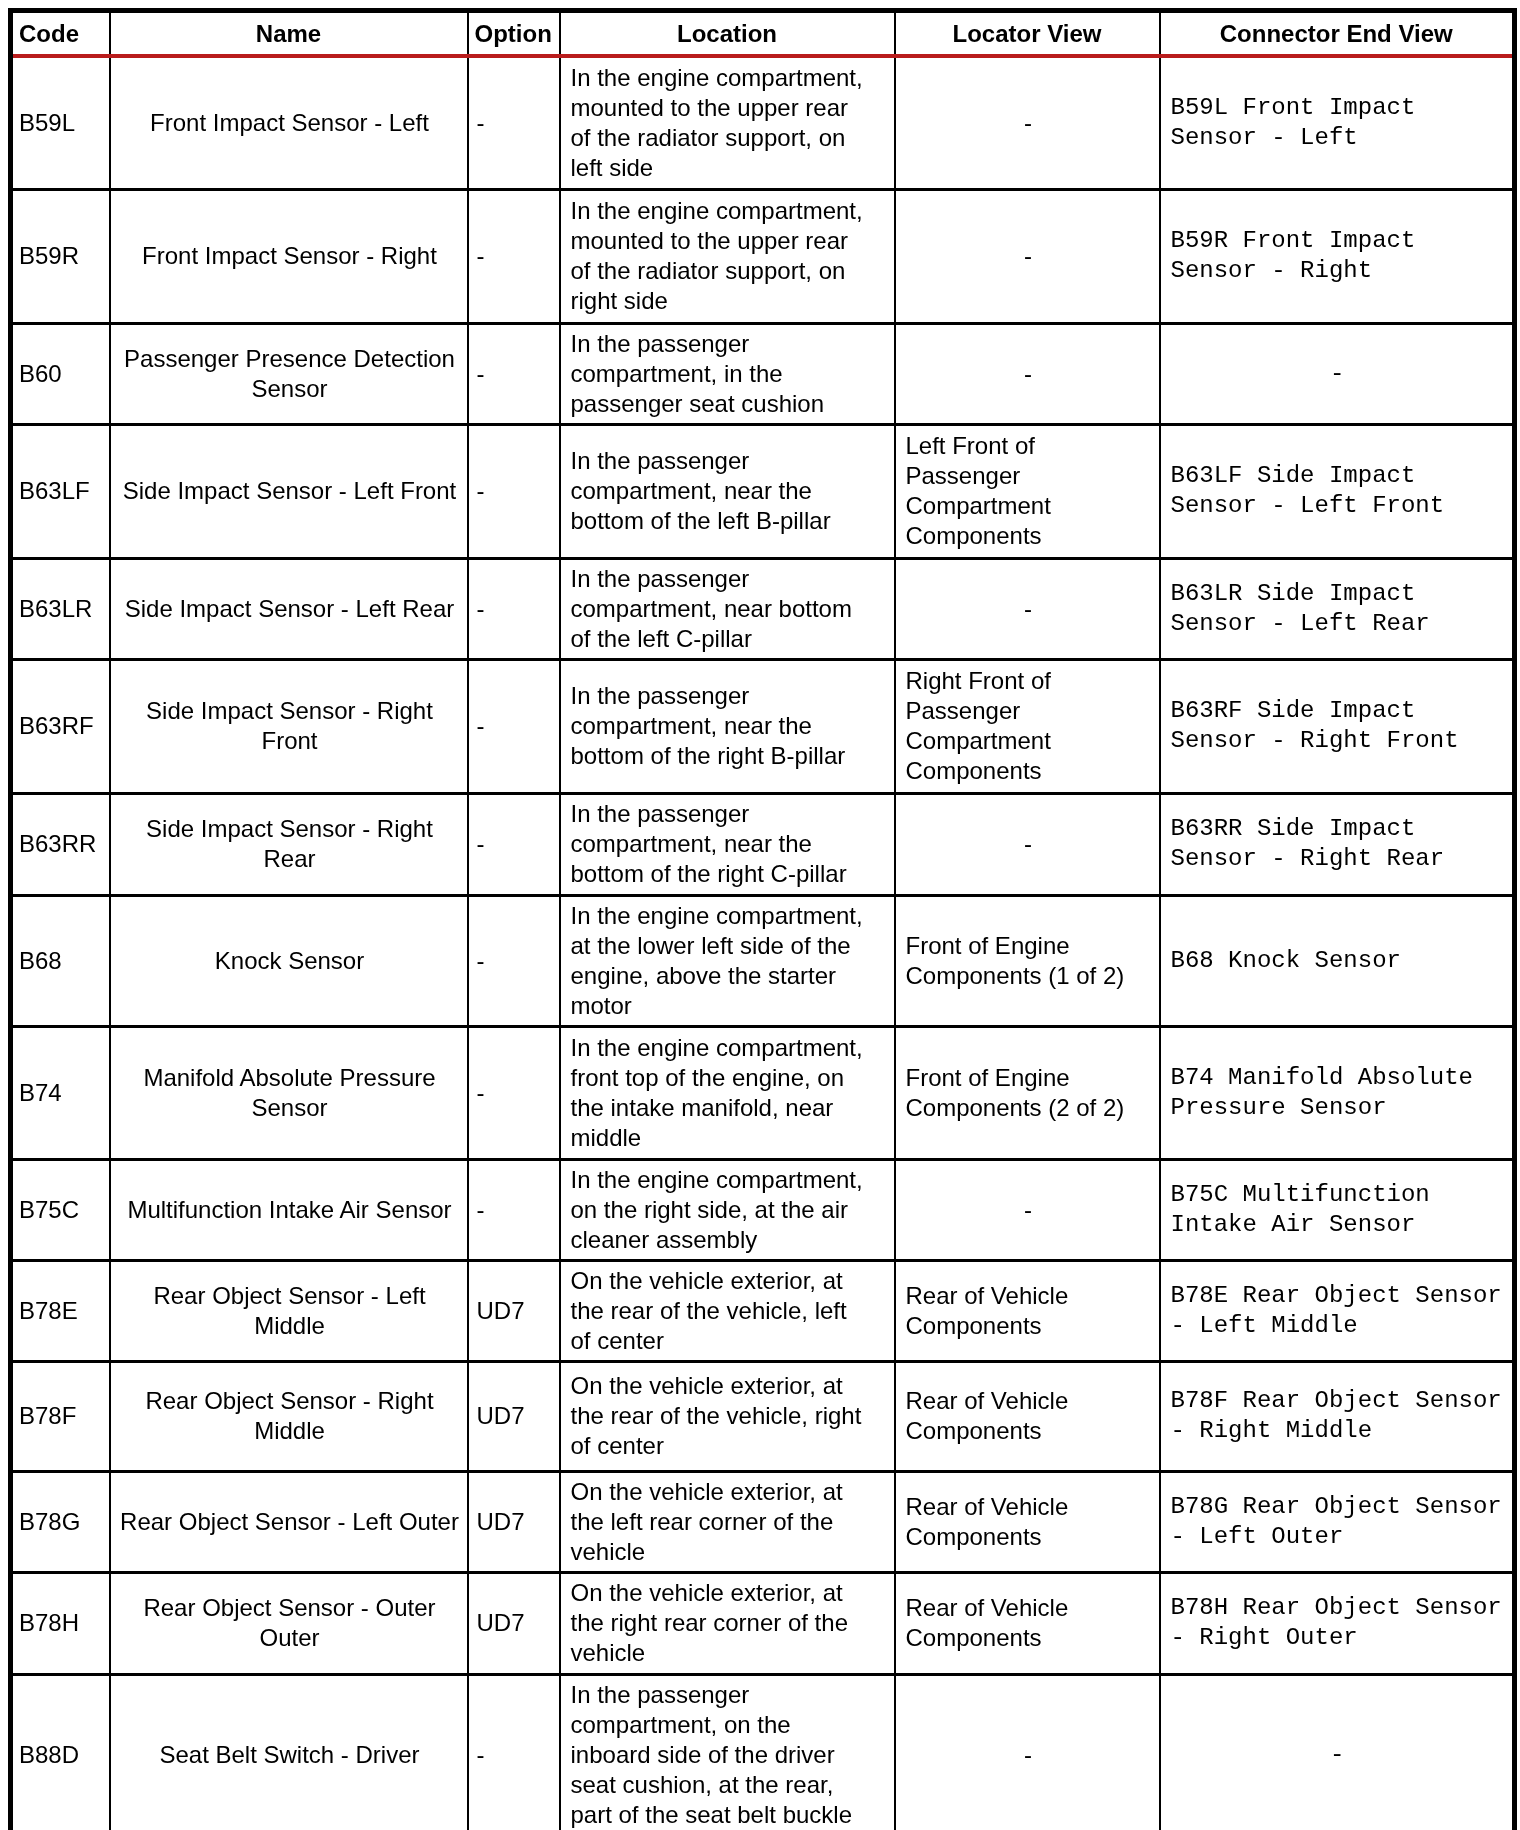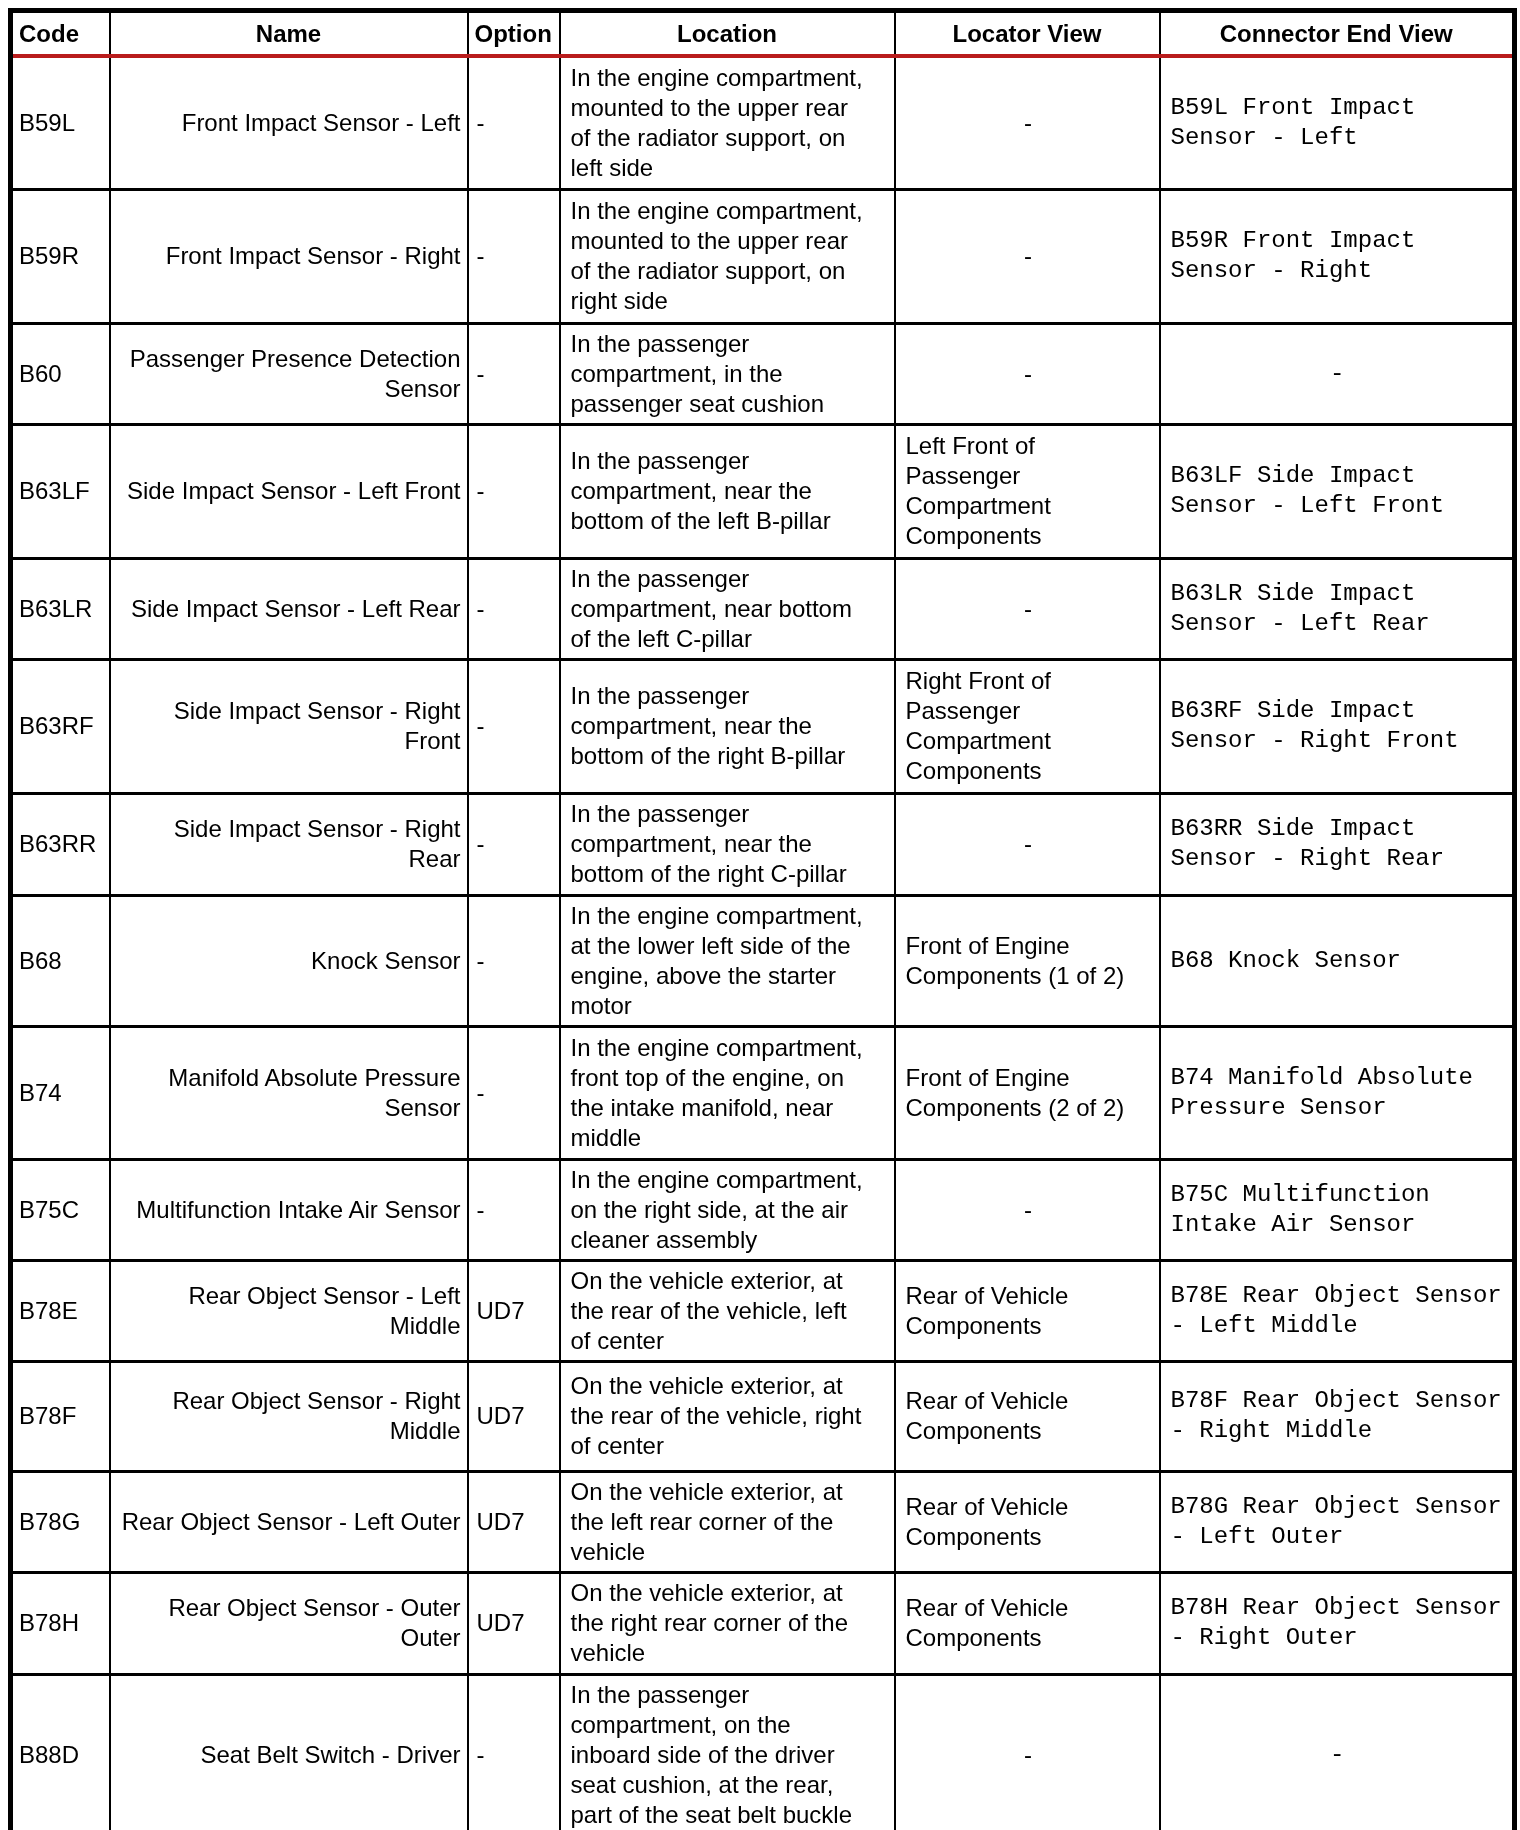--- a/index.html
+++ b/index.html
@@ -37,21 +37,21 @@
     font-weight: bold;
     text-align: center;
     height: 37px;
     padding: 2px 4px;
   }
   th.col-code   { text-align: left; padding-left: 6px; }
   th.col-option { text-align: left; padding-left: 6px; margin-left: 36px; }
 
   td { padding-top: 4px; padding-bottom: 4px; }
   td.col-code     { text-align: left; padding-left: 6px;  padding-right: 12px; }
-  td.col-name     { text-align: right; padding-left: 8px;  padding-right: 6px; }
+  td.col-name     { text-align: center; padding-left: 8px;  padding-right: 6px; }
   td.col-option   { text-align: left; padding-left: 8px;  padding-right: 4px; }
   td.col-location { text-align: left; padding-left: 10px; padding-right: 21px; }
   td.col-locator  { text-align: left; padding-left: 10px; padding-right: 20px; }
   td.col-conn     { text-align: left; padding-left: 10px; padding-right: 6px; font-family: Liberation Mono, monospace; }
 
   
   td.col-locator.dash, td.col-conn.dash { text-align: center; padding-right: 8px; }
 </style>
 </head>
 <body>

